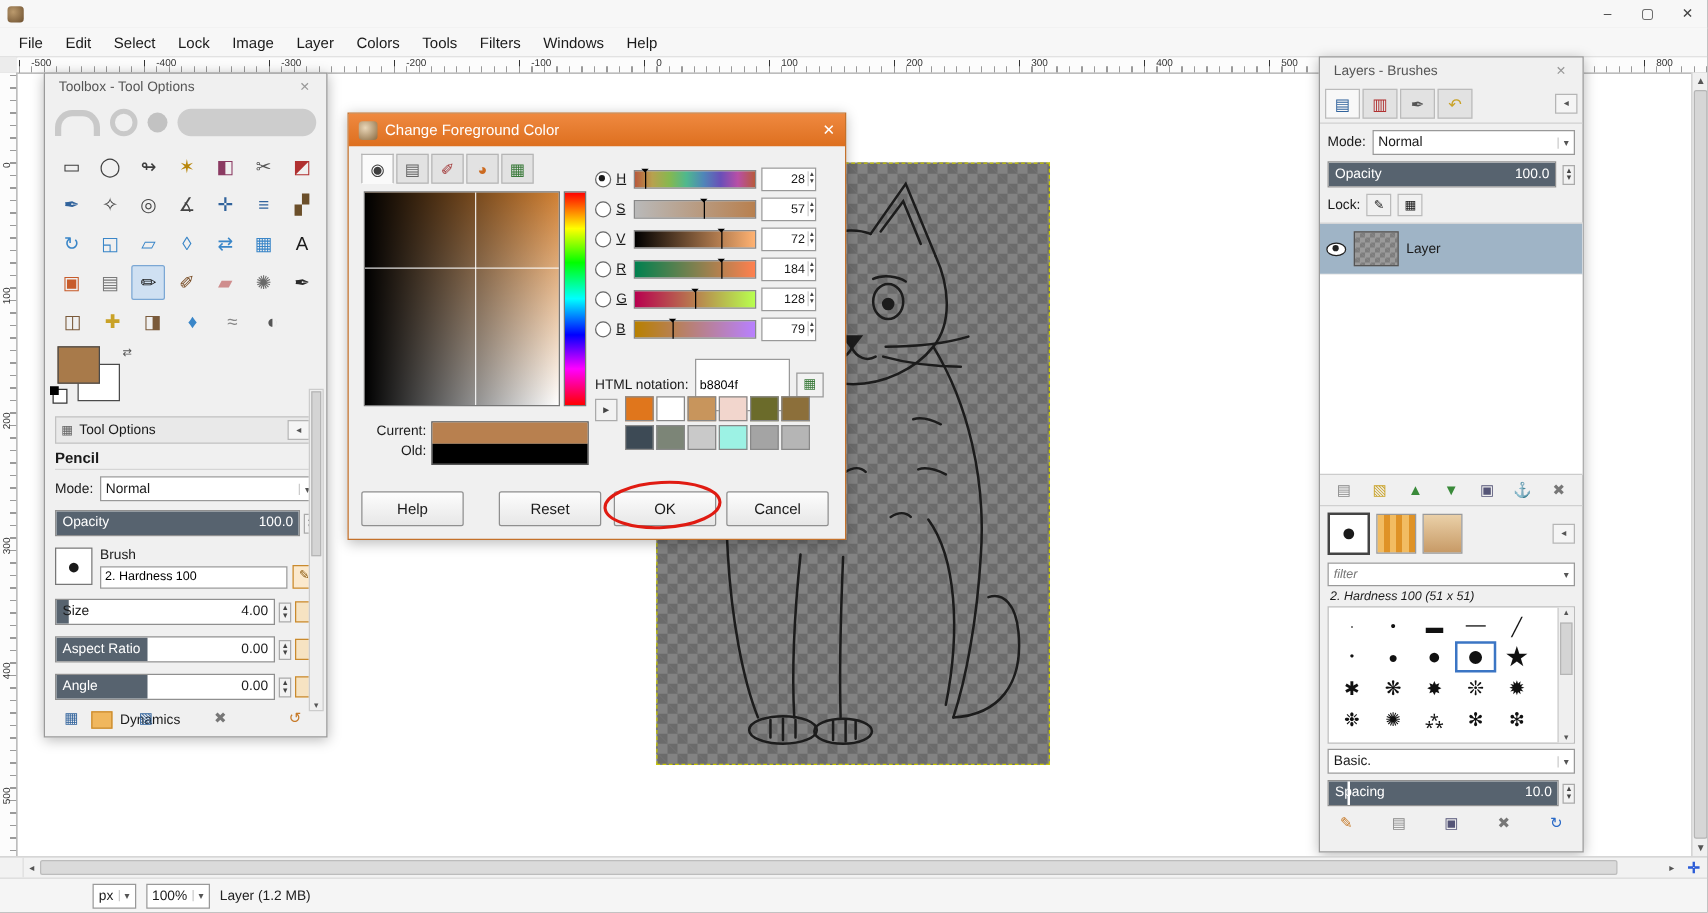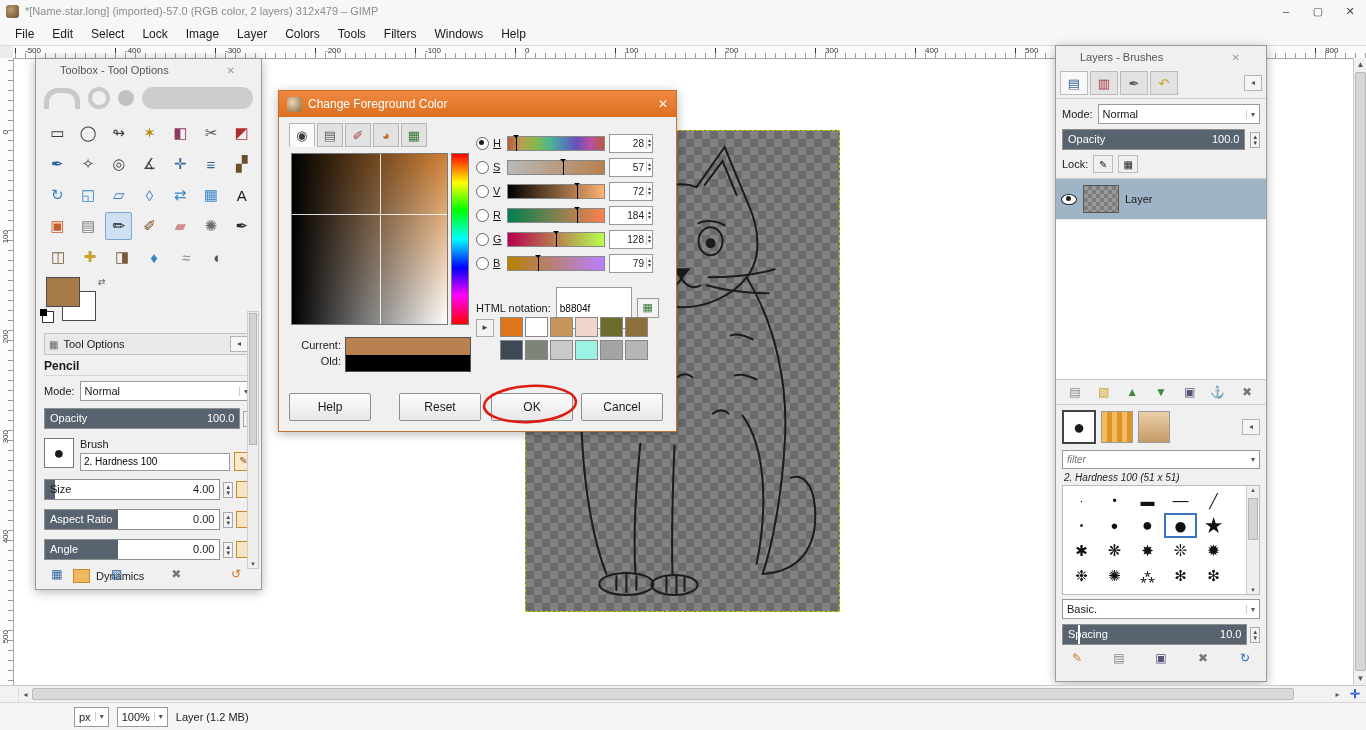--- a/index.html
+++ b/index.html
@@ -25,21 +25,21 @@
   .canvas-image{position:absolute;left:512px;top:72px;width:313px;height:480px;border:1px dashed #c8c800;z-index:1;}
   .checker{background-color:#828282;background-image:linear-gradient(45deg,#6b6b6b 25%,transparent 25%,transparent 75%,#6b6b6b 75%),linear-gradient(45deg,#6b6b6b 25%,transparent 25%,transparent 75%,#6b6b6b 75%);background-size:16px 16px;background-position:0 0,8px 8px;}
   .checker-sm{background-color:#9a9a9a;background-image:linear-gradient(45deg,#7d7d7d 25%,transparent 25%,transparent 75%,#7d7d7d 75%),linear-gradient(45deg,#7d7d7d 25%,transparent 25%,transparent 75%,#7d7d7d 75%);background-size:8px 8px;background-position:0 0,4px 4px;}
   .vscroll{position:absolute;left:1353px;top:58px;width:13px;height:627px;background:#f0f0f0;border-left:1px solid #ccc;z-index:2;display:flex;flex-direction:column;align-items:center;}
   .vscroll .sb-arrow{height:13px;line-height:13px;}
   .vscroll .sb-thumb{flex:1;width:9px;background:#d6d6d6;border:1px solid #b5b5b5;border-radius:2px;margin:1px 0;}
   .sb-arrow{font-size:8px;color:#555;width:13px;text-align:center;}
 
   
   .fwin{position:absolute;background:#f0f0f0;border:1px solid #9a9a9a;box-shadow:0 2px 10px rgba(0,0,0,.28);}
-  .fwin-title{height:22px;display:flex;align-items:center;padding:0 24px;font-size:11px;color:#555;}
+  .fwin-title{height:22px;display:flex;align-items:center;padding:0 11px;font-size:11px;color:#555;}
   .fwin-close{margin-left:auto;color:#999;font-size:10px;padding:0 2px;}
 
   
   #toolbox{left:35px;top:58px;width:225px;height:530px;z-index:3;}
   .wilber{height:34px;margin:0 8px;display:flex;align-items:center;gap:8px;}
   .w-arc{width:26px;height:16px;border:5px solid #c9c9c9;border-bottom:none;border-radius:14px 14px 0 0;}
   .w-ring{width:14px;height:14px;border:4px solid #c9c9c9;border-radius:50%;}
   .w-dot{width:16px;height:16px;background:#c2c2c2;border-radius:50%;}
   .w-blob{flex:1;height:22px;background:#cdcdcd;border-radius:11px;}
   .tool-grid{padding:4px 6px 0 8px;}
@@ -175,21 +175,20 @@
   .statusbar .combo{height:18px;}
   .status-msg{font-size:11px;color:#222;}
 </style>
 </head>
 <body>
 
 <div id="app">
 
   <div class="titlebar">
     <span class="tb-icon"></span>
-    <span class="tb-title">*[Name.star.long] (imported)-57.0 (RGB color, 2 layers) 312x479 – GIMP</span>
     <div class="tb-controls">
       <span class="tb-btn">–</span>
       <span class="tb-btn">▢</span>
       <span class="tb-btn">✕</span>
     </div>
   </div>
 
   <div class="menubar">
       <span class="menu-item">File</span>
       <span class="menu-item">Edit</span>

